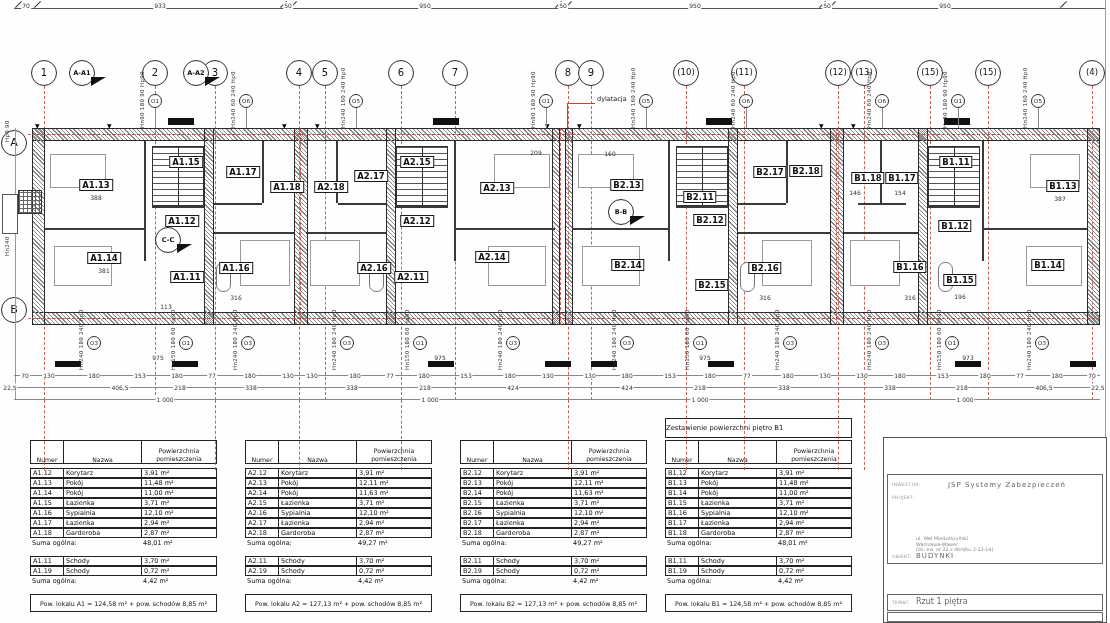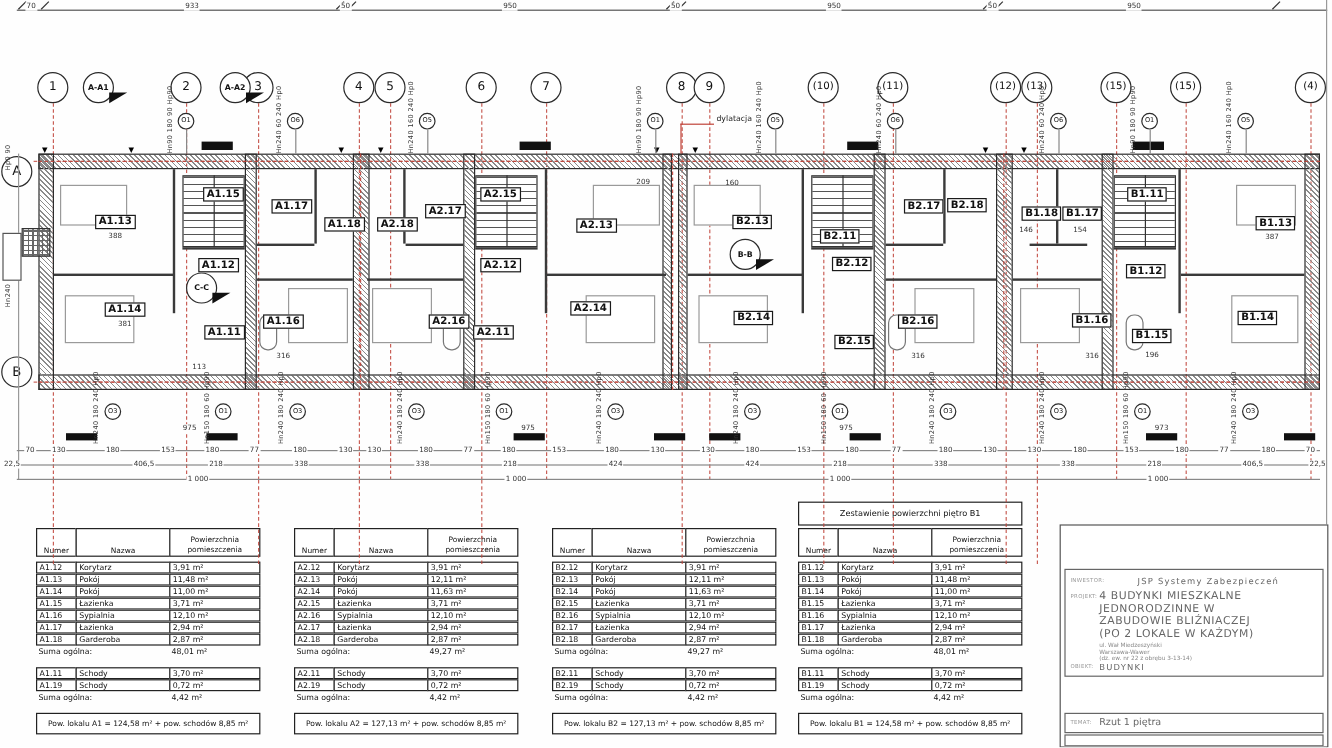--- a/index.html
+++ b/index.html
@@ -474,21 +474,21 @@
         <div class="abs" style="left: 33px; top: 138px; width: 79px; height: 10px; box-sizing: border-box; border: 1px solid rgb(34, 34, 34); background: rgb(255, 255, 255); font-size: 6.5px; line-height: 9px; padding-left: 2px; white-space: nowrap; overflow: hidden;">Schody</div>
         <div class="abs" style="left: 111px; top: 138px; width: 76px; height: 10px; box-sizing: border-box; border: 1px solid rgb(34, 34, 34); background: rgb(255, 255, 255); font-size: 6.5px; line-height: 9px; padding-left: 2px; white-space: nowrap; overflow: hidden;">3,70 m²</div>
         <div class="abs" style="left: 0px; top: 148px; width: 34px; height: 10px; box-sizing: border-box; border: 1px solid rgb(34, 34, 34); background: rgb(255, 255, 255); font-size: 6.5px; line-height: 9px; padding-left: 2px; white-space: nowrap; overflow: hidden;">B2.19</div>
         <div class="abs" style="left: 33px; top: 148px; width: 79px; height: 10px; box-sizing: border-box; border: 1px solid rgb(34, 34, 34); background: rgb(255, 255, 255); font-size: 6.5px; line-height: 9px; padding-left: 2px; white-space: nowrap; overflow: hidden;">Schody</div>
         <div class="abs" style="left: 111px; top: 148px; width: 76px; height: 10px; box-sizing: border-box; border: 1px solid rgb(34, 34, 34); background: rgb(255, 255, 255); font-size: 6.5px; line-height: 9px; padding-left: 2px; white-space: nowrap; overflow: hidden;">0,72 m²</div>
         <div class="abs" style="left: 2px; top: 159px; font-size: 6.5px;">Suma ogólna:</div>
         <div class="abs" style="left: 113px; top: 159px; font-size: 6.5px;">4,42 m²</div>
         <div class="abs" style="left: 0px; top: 176px; width: 187px; height: 18px; box-sizing: border-box; border: 1px solid rgb(34, 34, 34); background: rgb(255, 255, 255); white-space: nowrap; overflow: hidden; text-align: center; padding-left: 0px; font-size: 6.3px; line-height: 17px;">Pow. lokalu B2 = 127,13 m² + pow. schodów 8,85 m²</div>
       </div>
       <div class="abs" style="left: 665px; top: 418px; width: 187px; height: 200px;">
-        <div class="abs" style="left: 0px; top: 0px; width: 187px; height: 20px; box-sizing: border-box; border: 1px solid rgb(34, 34, 34); background: rgb(255, 255, 255); white-space: nowrap; overflow: hidden; text-align: center; padding-left: 0px; font-size: 6.8px; line-height: 19px;">Zestawienie powierzchni piętro B1</div>
+        <div class="abs" style="left: 0px; top: 0px; width: 187px; height: 20px; box-sizing: border-box; border: 1px solid rgb(34, 34, 34); background: rgb(255, 255, 255); white-space: nowrap; overflow: hidden; padding-left: 0px; font-size: 6.8px; line-height: 19px;">Zestawienie powierzchni piętro B1</div>
         <div class="abs" style="left: 0px; top: 22px; width: 34px; height: 24px; box-sizing: border-box; border: 1px solid rgb(34, 34, 34); background: rgb(255, 255, 255); white-space: nowrap; overflow: hidden; line-height: 38px; text-align: center; padding-left: 0px; font-size: 6.2px;">Numer</div>
         <div class="abs" style="left: 33px; top: 22px; width: 79px; height: 24px; box-sizing: border-box; border: 1px solid rgb(34, 34, 34); background: rgb(255, 255, 255); white-space: nowrap; overflow: hidden; line-height: 38px; text-align: center; padding-left: 0px; font-size: 6.2px;">Nazwa</div>
         <div class="abs" style="left: 111px; top: 22px; width: 76px; height: 24px; box-sizing: border-box; border: 1px solid rgb(34, 34, 34); background: rgb(255, 255, 255); white-space: nowrap; overflow: hidden; text-align: center; padding-left: 0px; font-size: 6.2px; line-height: 8px;">
           <div style="margin-top: 6px;">Powierzchnia</div>
           <div>pomieszczenia</div>
         </div>
         <div class="abs" style="left: 0px; top: 50px; width: 34px; height: 10px; box-sizing: border-box; border: 1px solid rgb(34, 34, 34); background: rgb(255, 255, 255); font-size: 6.5px; line-height: 9px; padding-left: 2px; white-space: nowrap; overflow: hidden;">B1.12</div>
         <div class="abs" style="left: 33px; top: 50px; width: 79px; height: 10px; box-sizing: border-box; border: 1px solid rgb(34, 34, 34); background: rgb(255, 255, 255); font-size: 6.5px; line-height: 9px; padding-left: 2px; white-space: nowrap; overflow: hidden;">Korytarz</div>
         <div class="abs" style="left: 111px; top: 50px; width: 76px; height: 10px; box-sizing: border-box; border: 1px solid rgb(34, 34, 34); background: rgb(255, 255, 255); font-size: 6.5px; line-height: 9px; padding-left: 2px; white-space: nowrap; overflow: hidden;">3,91 m²</div>
         <div class="abs" style="left: 0px; top: 60px; width: 34px; height: 10px; box-sizing: border-box; border: 1px solid rgb(34, 34, 34); background: rgb(255, 255, 255); font-size: 6.5px; line-height: 9px; padding-left: 2px; white-space: nowrap; overflow: hidden;">B1.13</div>
@@ -521,26 +521,20 @@
         <div class="abs" style="left: 113px; top: 159px; font-size: 6.5px;">4,42 m²</div>
         <div class="abs" style="left: 0px; top: 176px; width: 187px; height: 18px; box-sizing: border-box; border: 1px solid rgb(34, 34, 34); background: rgb(255, 255, 255); white-space: nowrap; overflow: hidden; text-align: center; padding-left: 0px; font-size: 6.3px; line-height: 17px;">Pow. lokalu B1 = 124,58 m² + pow. schodów 8,85 m²</div>
       </div>
     </div>
 
   <div id="titleblock">
     <div class="tb-box tb-main">
       <span class="tb-label" style="top:7px;">INWESTOR:</span>
       <span class="tb-val tb-inwestor">JSP Systemy Zabezpieczeń</span>
       <span class="tb-label" style="top:20px;">PROJEKT:</span>
-      <div class="tb-project">
-        <div>4 BUDYNKI MIESZKALNE</div>
-        <div>JEDNORODZINNE W</div>
-        <div>ZABUDOWIE BLIŹNIACZEJ</div>
-        <div>(PO 2 LOKALE W KAŻDYM)</div>
-      </div>
       <div class="tb-addr">
         <div>ul. Wał Miedzeszyński</div>
         <div>Warszawa-Wawer</div>
         <div>(dz. ew. nr 22 z obrębu 3-13-14)</div>
       </div>
       <span class="tb-label" style="top:79px;">OBIEKT:</span>
       <span class="tb-val" style="left:28px;top:77px;letter-spacing:1px;">BUDYNKI</span>
     </div>
     <div class="tb-box tb-temat">
       <span class="tb-label" style="top:5px;">TEMAT:</span>

